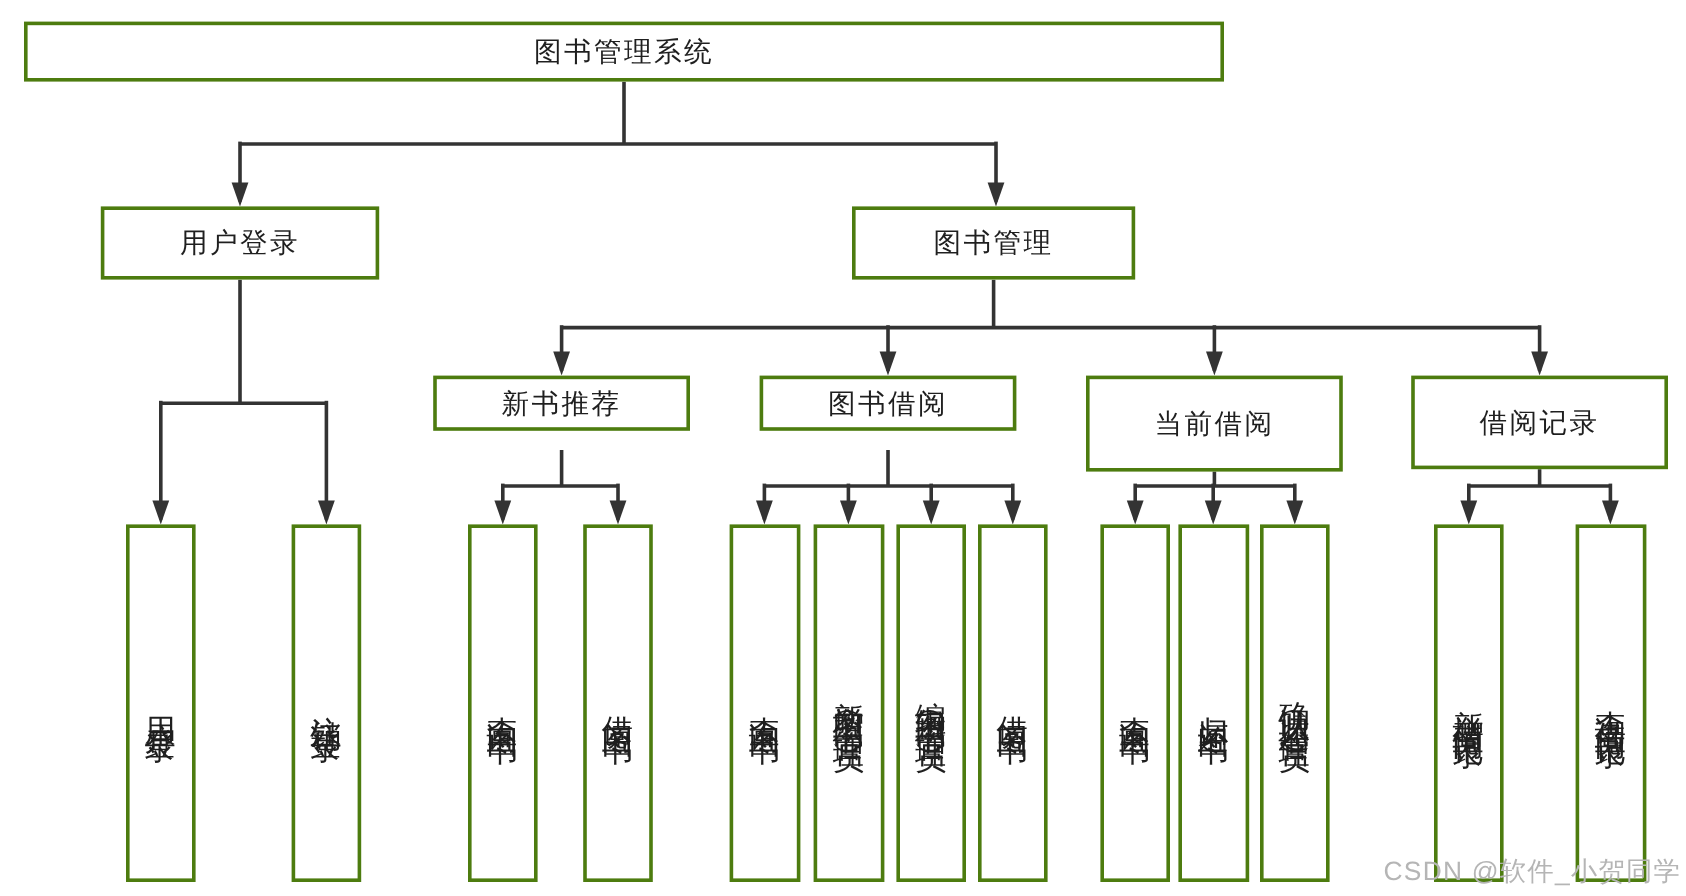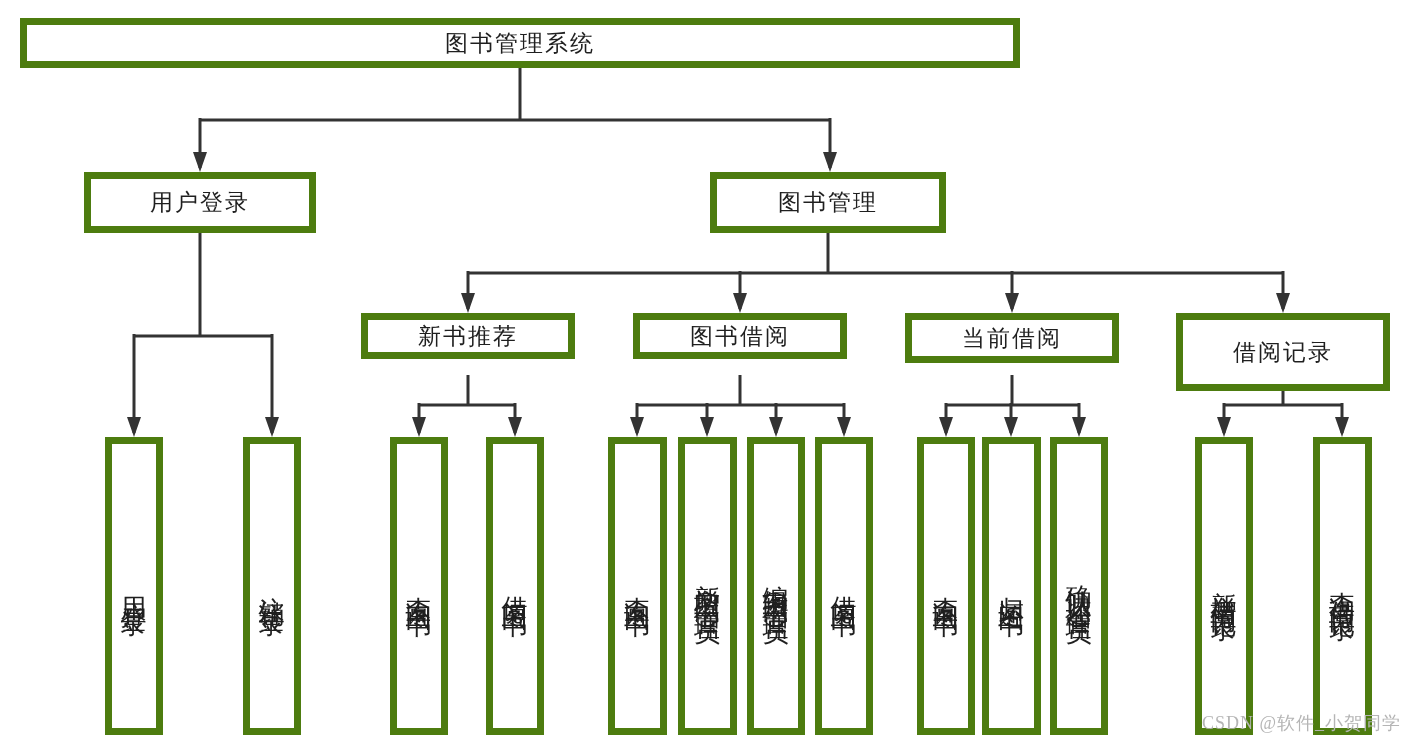--- a/index.html
+++ b/index.html
@@ -18,21 +18,21 @@
   svg.wires {
     position: absolute;
     left: 0; top: 0;
     width: 1405px;
     height: 747px;
     pointer-events: none;
   }
   .box {
     position: absolute;
     box-sizing: border-box;
-    border: 7px solid #4d7c0f;
+    border: 3px solid #4d7c0f;
     background: #ffffff;
     color: #1f1f1f;
     display: flex;
     align-items: center;
     justify-content: center;
     text-align: center;
   }
   .hbox {
     font-size: 23px;
     letter-spacing: 2px;
@@ -42,25 +42,24 @@
     writing-mode: vertical-lr;
     text-orientation: mixed;
     font-size: 26px;
     letter-spacing: 5px;
     line-height: 1;
   }
   .watermark {
     position: absolute;
     right: 4px;
     top: 711px;
-    font-size: 18px;
+    font-size: 22px;
     color: #b5b5b5;
     letter-spacing: 1px;
     white-space: nowrap;
-    font-family: Liberation Serif, serif;
   }
 </style>
 </head>
 <body>
 
 <div class="canvas">
 
   <svg class="wires" viewBox="0 0 1405 747" xmlns="http://www.w3.org/2000/svg">
     <g stroke="#333333" stroke-width="3" fill="none">
 
@@ -134,21 +133,21 @@
     </g>
   </svg>
 
   <div class="box hbox" style="left:20px; top:18px; width:1000px; height:50px;">图书管理系统</div>
 
   <div class="box hbox" style="left:84px; top:172px; width:232px; height:61px;">用户登录</div>
   <div class="box hbox" style="left:710px; top:172px; width:236px; height:61px;">图书管理</div>
 
   <div class="box hbox" style="left:361px; top:313px; width:214px; height:46px;">新书推荐</div>
   <div class="box hbox" style="left:633px; top:313px; width:214px; height:46px;">图书借阅</div>
-  <div class="box hbox" style="left:905px; top:313px; width:214px; height:50px;">当前借阅</div>
+  <div class="box hbox" style="left:905px; top:313px; width:214px; height:80px;">当前借阅</div>
   <div class="box hbox" style="left:1176px; top:313px; width:214px; height:78px;">借阅记录</div>
 
   <div class="box leaf" style="left:105px; top:437px; width:58px; height:298px;">用户登录</div>
   <div class="box leaf" style="left:243px; top:437px; width:58px; height:298px;">注销登录</div>
 
   <div class="box leaf" style="left:390px; top:437px; width:58px; height:298px;">查询图书</div>
   <div class="box leaf" style="left:486px; top:437px; width:58px; height:298px;">借阅图书</div>
 
   <div class="box leaf" style="left:608px; top:437px; width:59px; height:298px;">查询图书</div>
   <div class="box leaf" style="left:678px; top:437px; width:59px; height:298px;">新增图书（管理员）</div>

